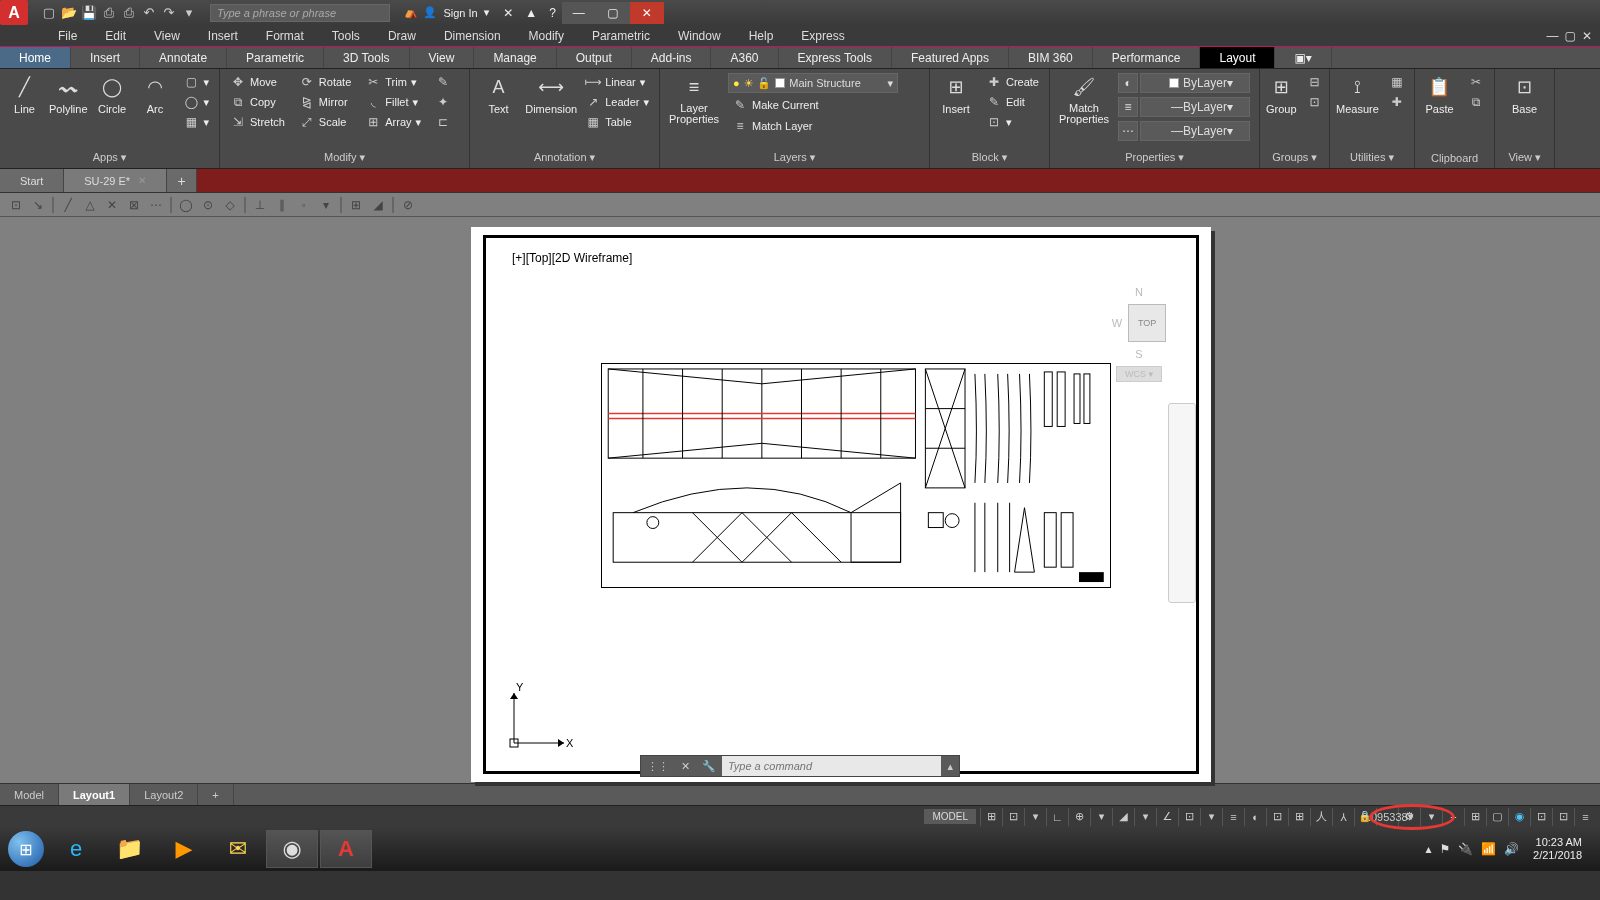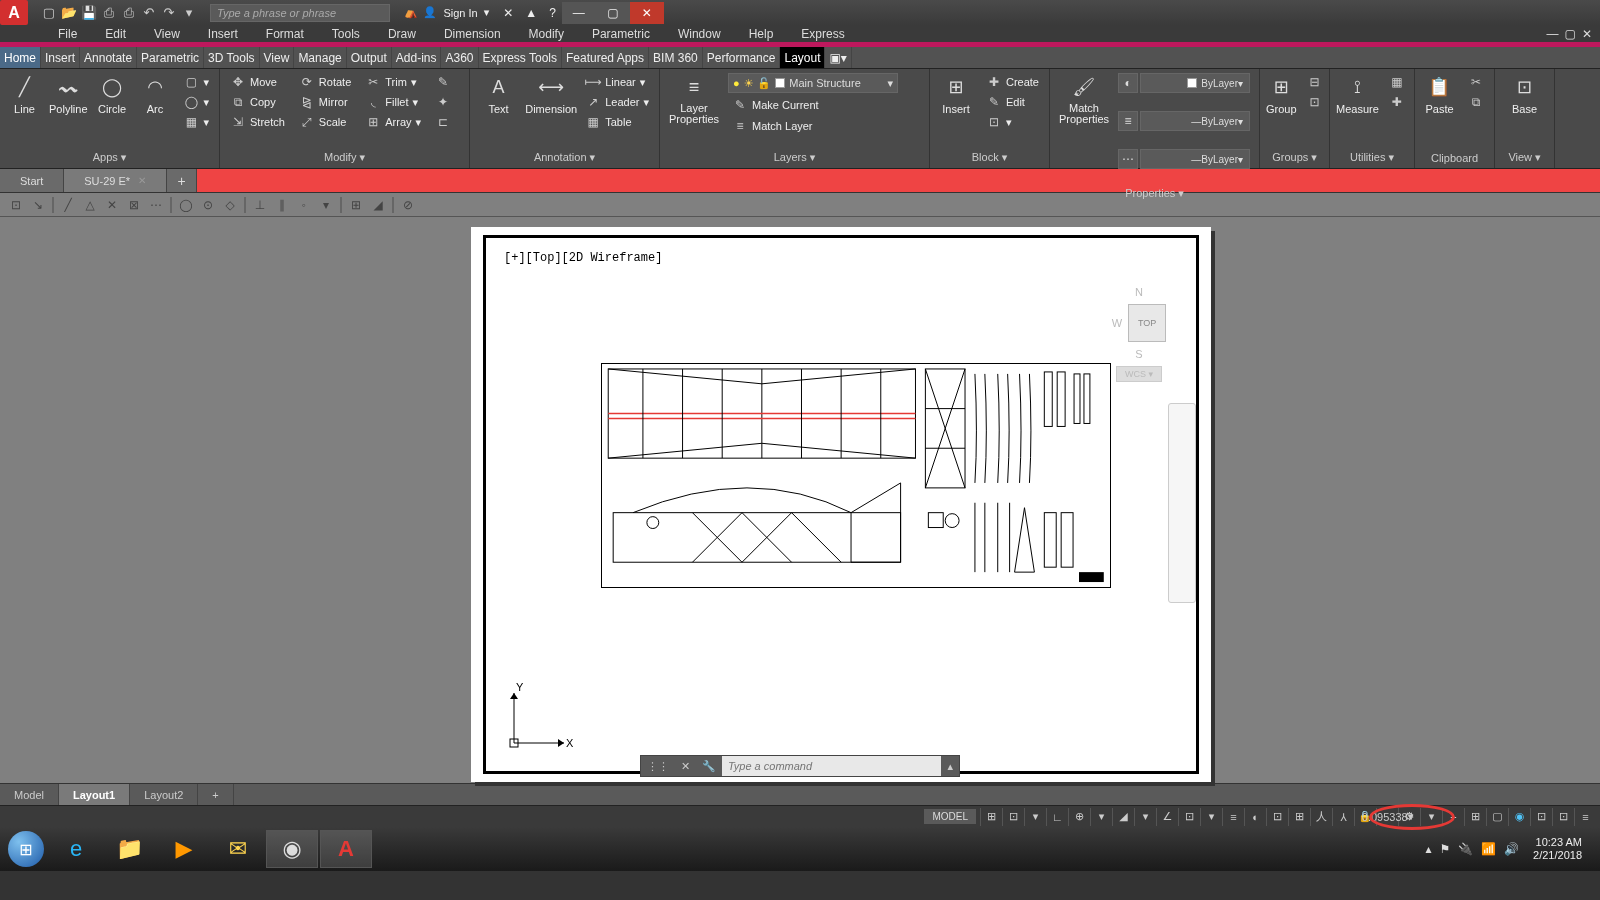--- a/index.html
+++ b/index.html
@@ -9,52 +9,52 @@
 .qat{display:flex;gap:2px;padding:0 6px}
 .qat span{width:18px;height:18px;display:flex;align-items:center;justify-content:center;color:#ccc;font-size:13px}
 .titlebar .center{flex:1;text-align:center}
 .titlebar .search{width:180px;background:#5a5a5a;color:#aaa;font-style:italic;padding:2px 6px;font-size:11px;border:1px solid #666;margin:0 6px}
 .titlebar .signin{display:flex;align-items:center;gap:6px;padding:0 8px;font-size:11px}
 .titlebar .winbtns{display:flex}
 .titlebar .winbtns div{width:34px;height:22px;display:flex;align-items:center;justify-content:center;font-size:12px}
 .titlebar .winbtns .min{background:#555}
 .titlebar .winbtns .max{background:#555}
 .titlebar .winbtns .close{background:#c0392b;color:#fff}
-.appmenu{height:22px;background:#3a3a3a;display:flex;align-items:stretch;border-bottom:5px solid #be185d}
+.appmenu{height:22px;background:#3a3a3a;display:flex;align-items:stretch;border-bottom:1px solid #be185d}
 .appmenu .spacer{width:44px}
 .appmenu .mi{padding:3px 14px;color:#ddd;font-size:12px;display:flex;align-items:center}
 .appmenu .wbtns{margin-left:auto;display:flex;align-items:center;gap:6px;padding-right:8px}
 .tabstrip{height:22px;background:#525252;display:flex;align-items:stretch;border-bottom:1px solid #222}
-.tab{padding:3px 4px;color:#eee;font-size:12px;display:flex;align-items:center;border-right:1px solid #444}
+.tab{padding:3px 19px;color:#eee;font-size:12px;display:flex;align-items:center;border-right:1px solid #444}
 .tab.active{background:#4b6a88;color:#fff}
 .ribbon{height:100px;background:#4a4a4a;display:flex;border-bottom:1px solid #222}
 .panel{border-right:1px solid #333;padding:4px 6px;display:flex;flex-direction:column;justify-content:space-between}
 .panel .body{flex:1;display:flex;gap:6px;align-items:flex-start}
 .panel .title{font-size:11px;color:#ccc;text-align:center;padding-top:2px}
 .bigbtn{display:flex;flex-direction:column;align-items:center;justify-content:center;width:48px;gap:2px;color:#eee;font-size:11px}
 .bigbtn .ic{width:28px;height:28px;display:flex;align-items:center;justify-content:center;font-size:18px;color:#ddd}
 .stack{display:flex;flex-direction:column;gap:2px;justify-content:flex-start}
 .sbtn{display:flex;align-items:center;gap:4px;padding:1px 4px;color:#eee;font-size:11px;white-space:nowrap}
 .sbtn .ic{width:16px;height:16px;display:flex;align-items:center;justify-content:center;color:#ccc;font-size:12px}
 .layerbox{width:170px;height:20px;background:#5a5a5a;border:1px solid #666;display:flex;align-items:center;padding:0 4px;font-size:11px;gap:4px}
 .layerbox .bulb{color:#ffeb3b}
 .layerbox .sel{flex:1}
-.pbox{width:110px;height:20px;background:#5a5a5a;border:1px solid #666;display:flex;align-items:center;font-size:10px;justify-content:flex-end;padding:0 6px;margin-bottom:16px}
-.doctabs{height:24px;background:#ef4444;display:flex;align-items:stretch;border-bottom:1px solid #333}
+.pbox{width:110px;height:20px;background:#5a5a5a;border:1px solid #666;display:flex;align-items:center;font-size:12px;justify-content:flex-end;padding:0 16px;margin-bottom:2px}
+.doctabs{height:24px;background:#7f1d1d;display:flex;align-items:stretch;border-bottom:1px solid #333}
 .dtab{padding:3px 20px;background:#6a6a6a;border-right:1px solid #444;font-size:11px;display:flex;align-items:center;gap:8px;color:#ddd}
 .dtab.active{background:#7a7a7a}
 .dtab .x{font-size:10px;color:#999}
 .dtab.add{padding:3px 10px;font-size:14px}
 .quickbar{height:24px;background:#808080;border-bottom:1px solid #555;display:flex;align-items:center;gap:2px;padding:0 6px}
 .quickbar span{width:20px;height:20px;display:flex;align-items:center;justify-content:center;color:#444;font-size:12px;border:1px solid transparent}
 .quickbar .sep{width:1px;height:16px;background:#666;margin:0 2px}
 .canvas{height:566px;background:#808080;position:relative}
 .paper{position:absolute;left:471px;top:10px;width:740px;height:555px;background:#fff;box-shadow:4px 4px 0 #333}
 .vp{position:absolute;left:12px;top:8px;right:12px;bottom:8px;border:3px solid #000}
-.vplabel{position:absolute;left:18px;top:13px;font-size:12px;color:#000;font-family:Liberation Mono, monospace}
+.vplabel{position:absolute;left:26px;top:13px;font-size:12px;color:#000;font-family:Liberation Sans, sans-serif}
 .cube{position:absolute;right:30px;top:48px;width:54px;height:130px;display:flex;flex-direction:column;align-items:center;color:#bbb;font-size:11px}
 .cube .face{width:38px;height:38px;background:#e8e8e8;border:1px solid #bbb;display:flex;align-items:center;justify-content:center;font-size:9px;color:#888;margin:6px 0}
 .cube .wcs{background:#ddd;padding:2px 8px;font-size:9px;margin-top:6px;border:1px solid #ccc}
 .navbar{position:absolute;right:0;top:165px;width:28px;height:200px;background:rgba(240,240,240,.6);border:1px solid #ccc;border-radius:3px}
 .drawing{position:absolute;left:115px;top:125px;width:510px;height:225px;border:1px solid #000}
 .ucs{position:absolute;left:18px;bottom:18px;width:70px;height:70px}
 .ucs svg{width:100%;height:100%}
 .cmdline{position:absolute;left:640px;bottom:6px;width:320px;height:22px;display:flex;align-items:center;background:#5a5a5a;border:1px solid #444}
 .cmdline .p{padding:0 6px;color:#ccc;font-size:11px}
 .cmdline input{flex:1;background:#e8e8e8;border:none;height:20px;padding:0 6px;font-style:italic;color:#888;font-size:11px;outline:none}

